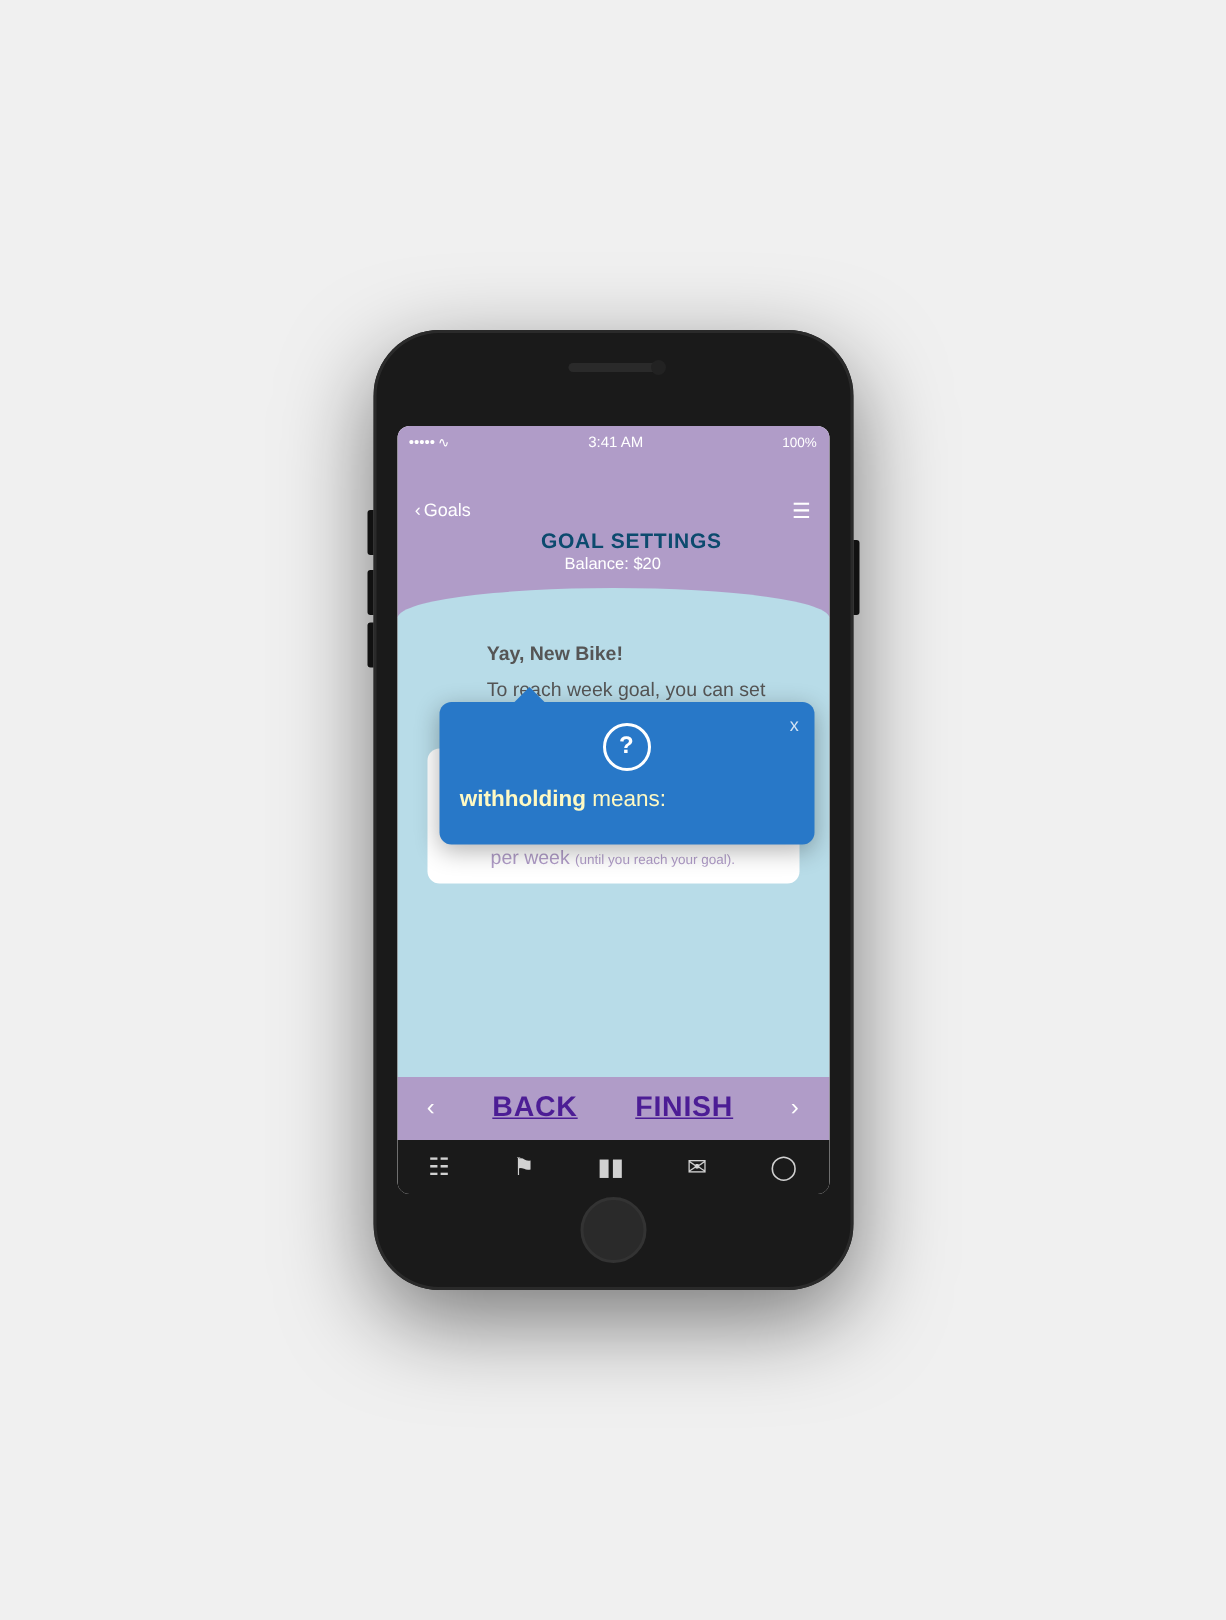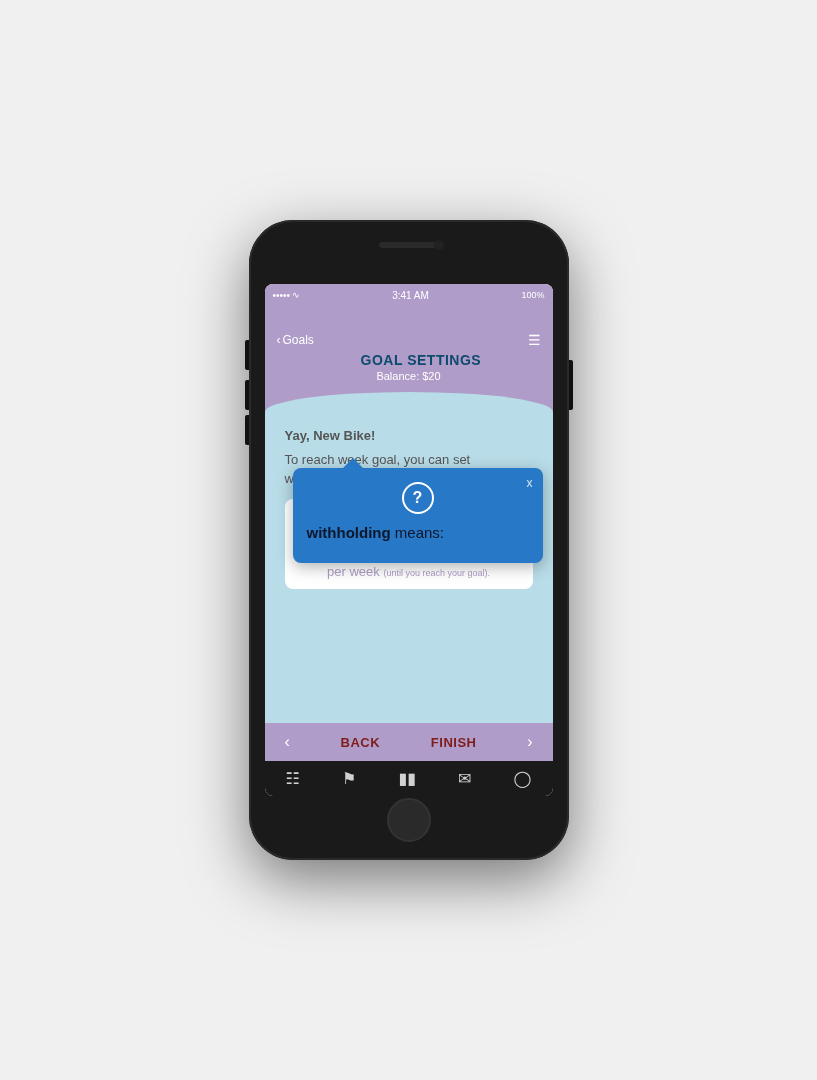--- a/index.html
+++ b/index.html
@@ -195,20 +195,21 @@
       padding: 14px 20px 0;
       position: relative;
       overflow: hidden;
     }
 
     .goal-text {
       font-size: 13px;
       color: #555;
       line-height: 1.5;
       margin-bottom: 4px;
+      margin-left: 40px;
     }
     .goal-text .bold {
       font-weight: 600;
     }
     .question-badge {
       display: inline-flex;
       align-items: center;
       justify-content: center;
       width: 14px;
       height: 14px;
@@ -297,24 +298,25 @@
       display: flex;
       align-items: center;
       justify-content: space-between;
       flex-shrink: 0;
     }
     .nav-arrow {
       color: white;
       font-size: 16px;
     }
     .nav-btn-label {
-      color: #7f1d1d;
-      font-size: 13px;
+      color: #4c1d95;
+      font-size: 19px;
       font-weight: 600;
       letter-spacing: 0.5px;
+      text-decoration: underline;
     }
 
     
     .tab-bar {
       width: 100%;
       background: #1a1a1a;
       display: flex;
       align-items: center;
       justify-content: space-around;
       padding: 8px 0;
@@ -364,21 +366,21 @@
       border-radius: 50%;
       display: flex;
       align-items: center;
       justify-content: center;
       color: white;
       font-size: 16px;
       font-weight: bold;
       margin: 0 auto 10px;
     }
     .tooltip-title {
-      color: #0f172a;
+      color: #fef9c3;
       font-size: 15px;
       text-align: left;
       margin-bottom: 8px;
     }
     .tooltip-title-bold {
       font-weight: 800;
     }
     .tooltip-body {
       color: white;
       font-size: 13px;

